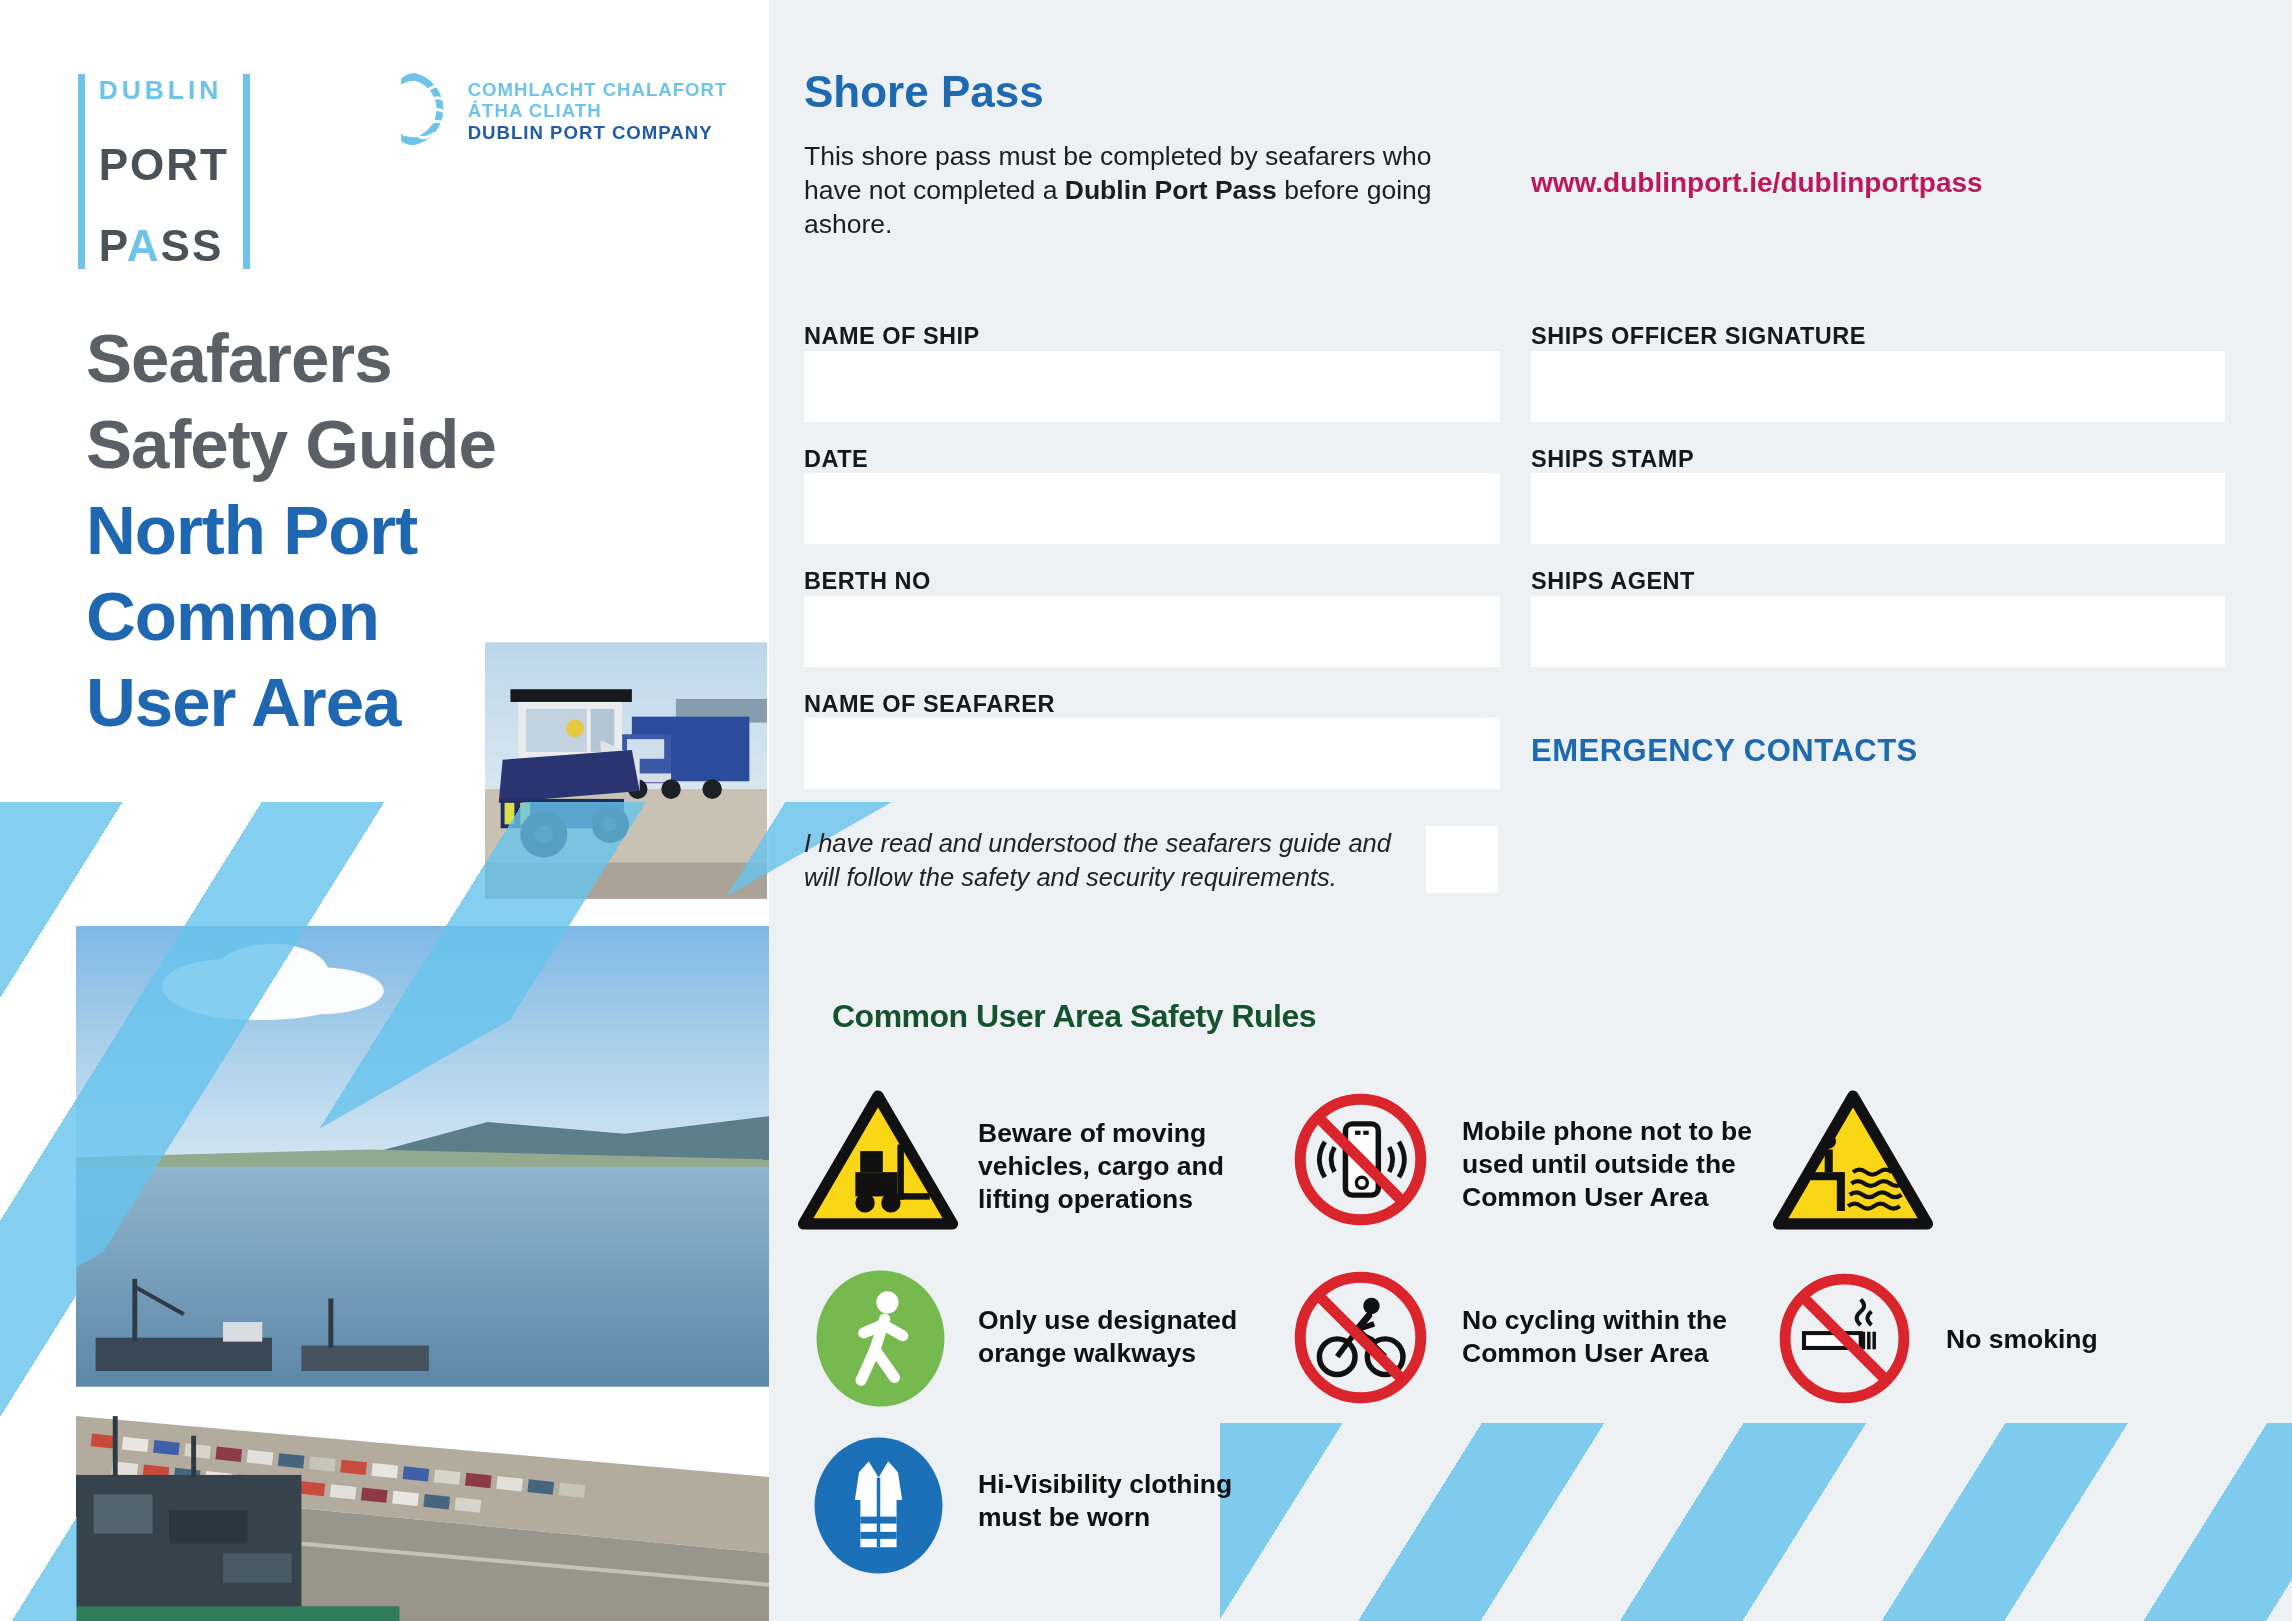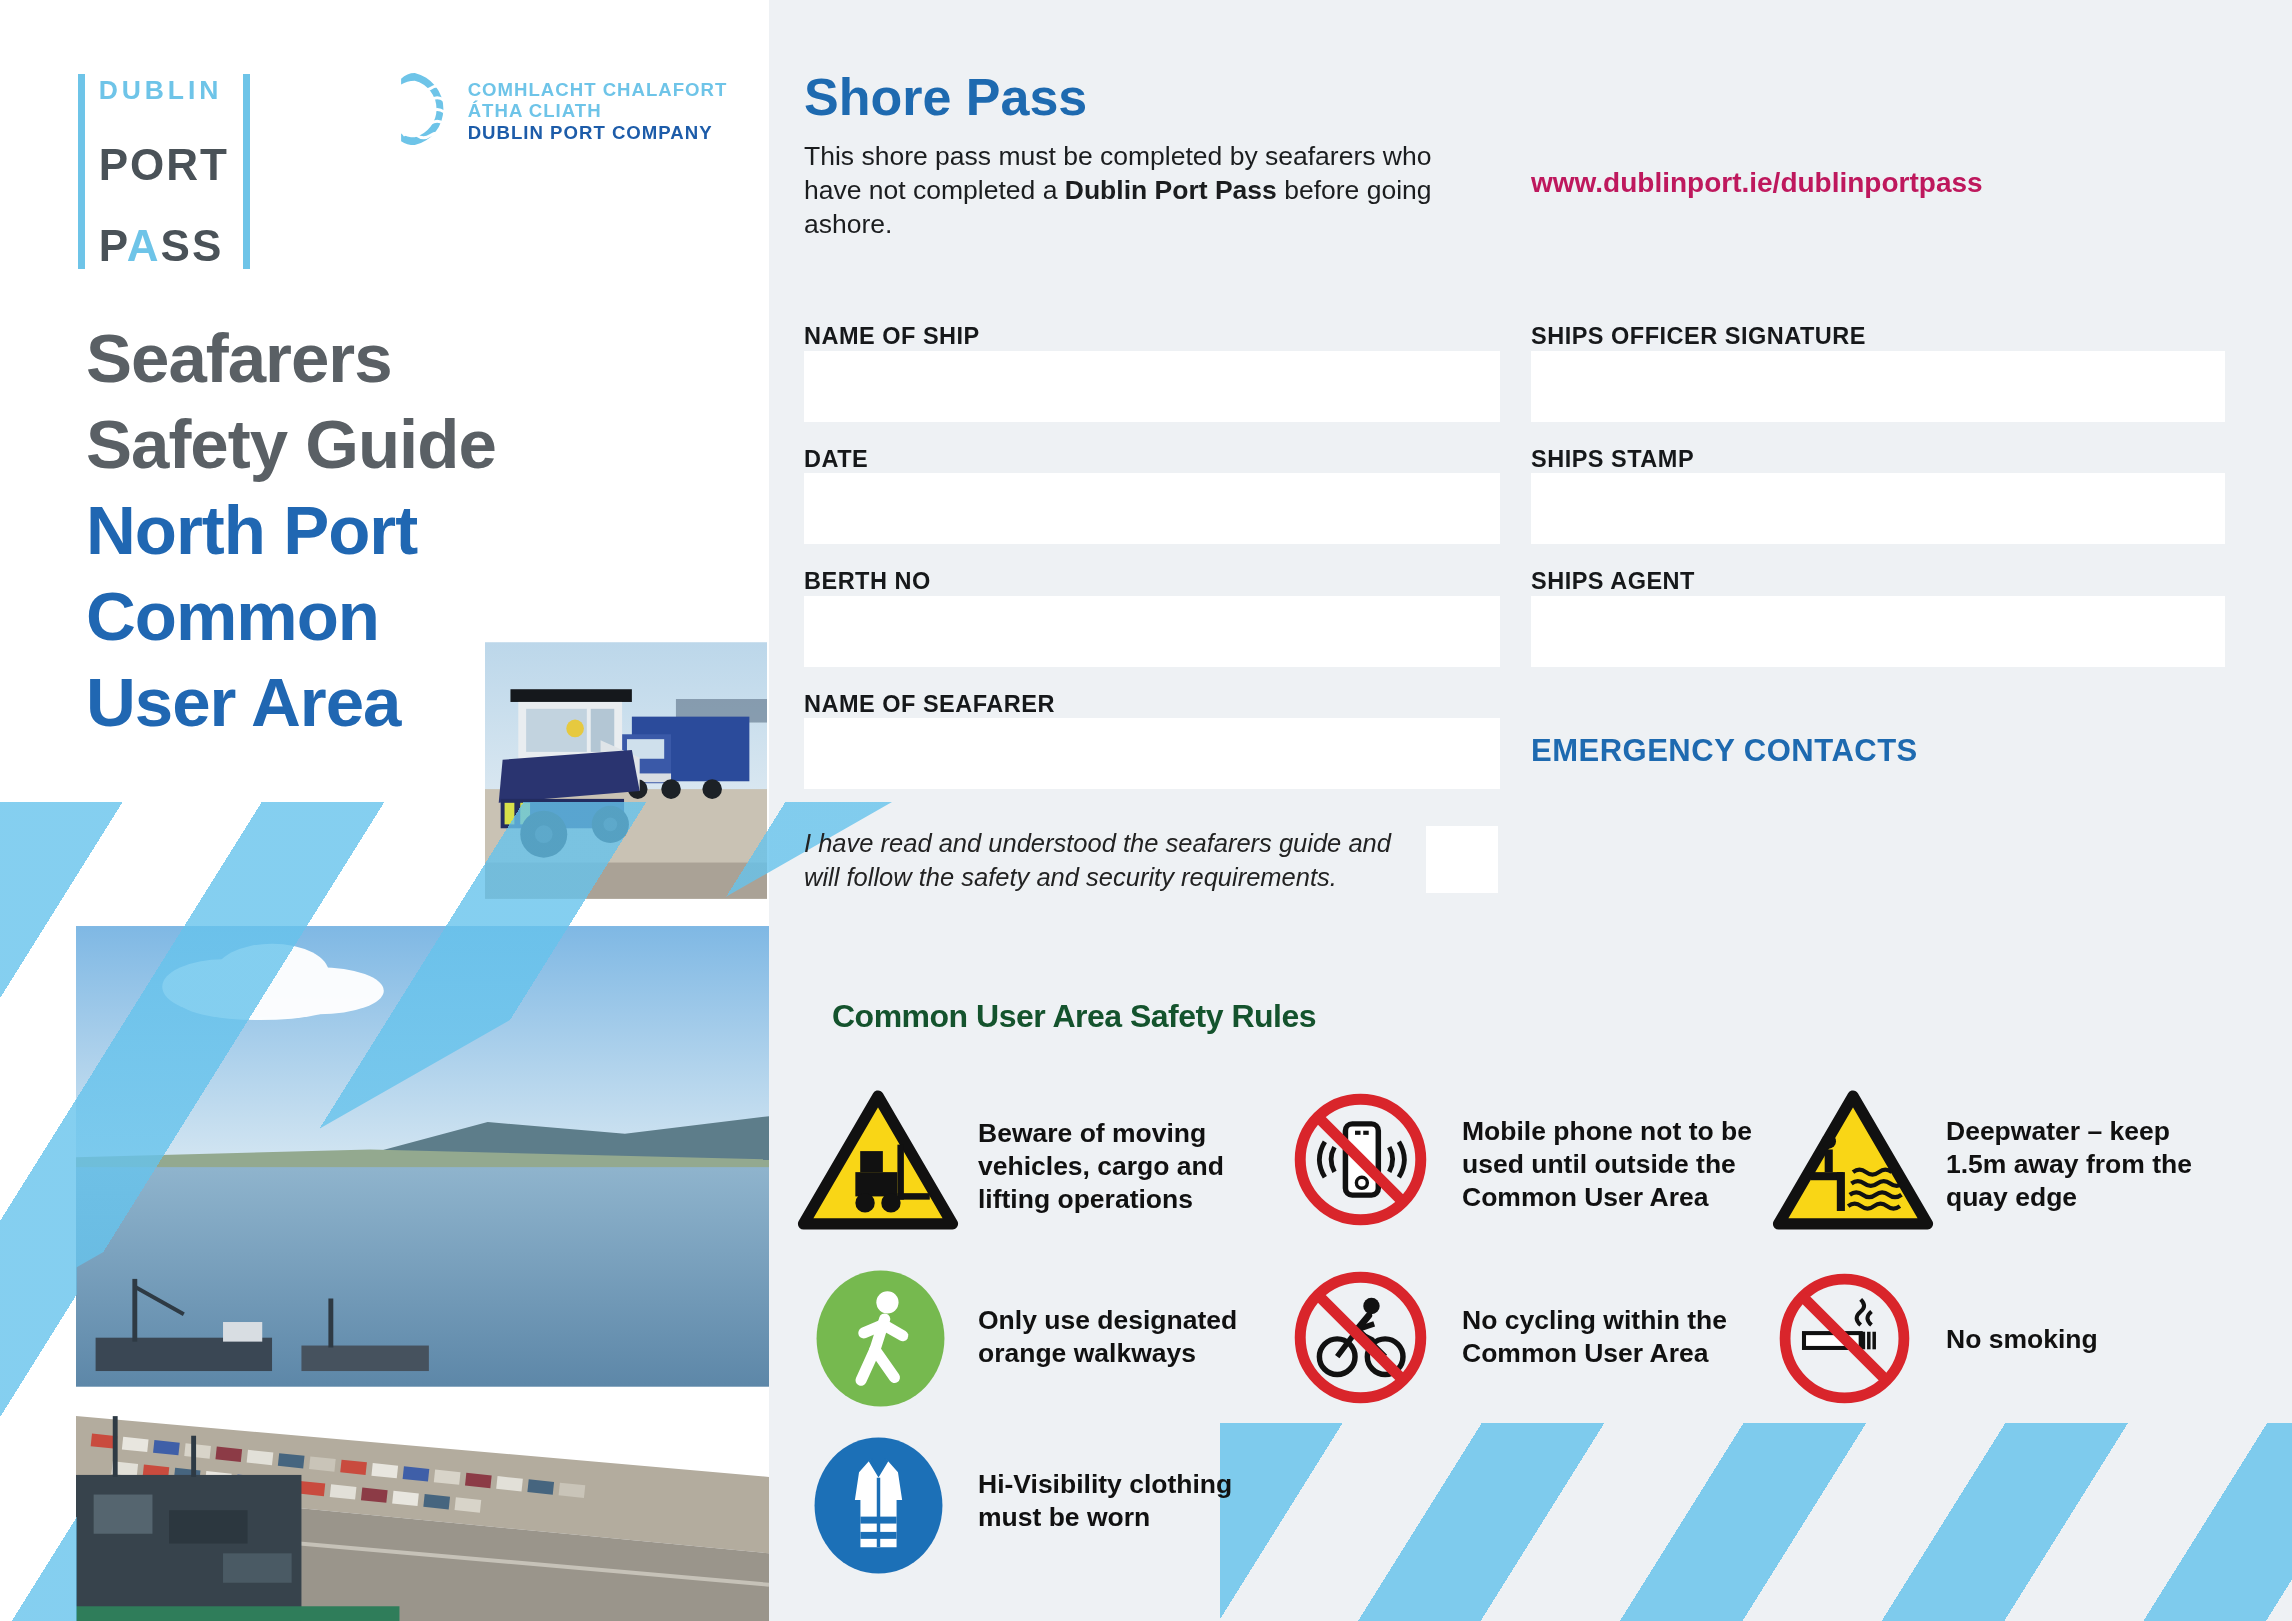--- a/index.html
+++ b/index.html
@@ -22,21 +22,21 @@
   .dpc-text{padding-top:9.8px;}
   .dpc-l1,.dpc-l2{font-size:18.6px;font-weight:bold;color:#6ec4e8;letter-spacing:1px;line-height:21.6px;}
   .dpc-l3{font-size:18.6px;font-weight:bold;color:#1d5ca9;letter-spacing:1px;line-height:21.6px;}
 
   
   .cover-title{left:86px;top:316px;font-weight:bold;font-size:69px;line-height:86px;letter-spacing:-1px;}
   .t-gray{color:#5a6065;}
   .t-blue{color:#2067b2;}
 
   
-  .sp-heading{left:804px;top:67px;font-size:52px;font-weight:bold;color:#1e6ab0;}
+  .sp-heading{left:804px;top:67px;font-size:44px;font-weight:bold;color:#1e6ab0;}
   .sp-intro{left:804px;top:139px;width:637px;font-size:26.5px;line-height:34px;color:#1b1d1f;}
   .sp-url{left:1531px;top:167px;font-size:28px;font-weight:bold;color:#be185d;}
 
   .field-label{font-size:23.5px;font-weight:bold;color:#16181a;letter-spacing:0.5px;}
   .field-box{background:#ffffff;}
 
   .decl{left:804px;top:826px;width:608px;font-size:25.5px;line-height:34px;font-style:italic;color:#222;}
   .decl-box{left:1426px;top:826px;width:72px;height:67px;background:#ffffff;}
 
   .em-heading{left:1531px;top:733px;font-size:31px;font-weight:bold;color:#1e6ab0;letter-spacing:0.5px;}
@@ -305,21 +305,20 @@
         <rect x="40" y="52" width="5" height="24"></rect>
       </g>
       <g stroke="#111" stroke-width="2.6" fill="none">
         <path d="M50 52 q4 -3 8 0 t8 0 t8 0"></path>
         <path d="M49 59 q4 -3 8 0 t8 0 t8 0 t8 0"></path>
         <path d="M48 66 q4 -3 8 0 t8 0 t8 0 t8 0"></path>
         <path d="M47 73 q4 -3 8 0 t8 0 t8 0 t8 0"></path>
       </g>
     </svg>
   </span>
-  <div class="abs rule-text" style="left:1946px;top:1115px;width:284px;">Deepwater – keep 1.5m away from the quay edge</div>
 
   <span class="abs" style="left:811px;top:1269px;">
     <svg width="139" height="139" viewBox="0 0 100 100">
       <ellipse cx="50" cy="50" rx="46" ry="49" fill="#76b94f"></ellipse>
       <circle cx="55" cy="24" r="8" fill="#fff"></circle>
       <g stroke="#fff" stroke-width="8" stroke-linecap="round" fill="none">
         <path d="M53 36 L46 58"></path>
         <path d="M52 40 L66 48"></path>
         <path d="M52 40 L38 46"></path>
         <path d="M46 58 L60 78"></path>

